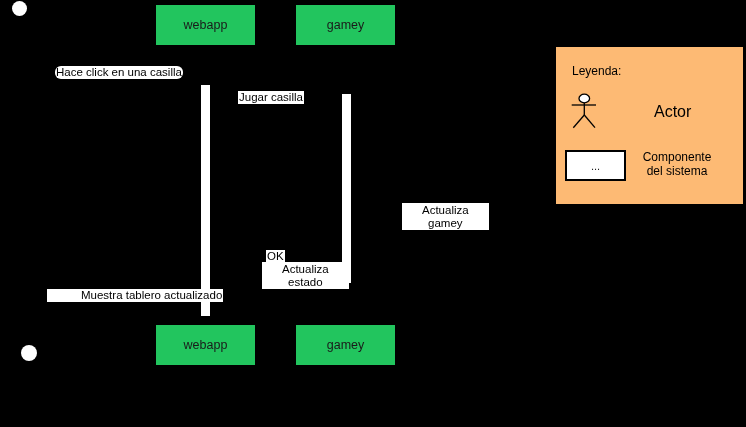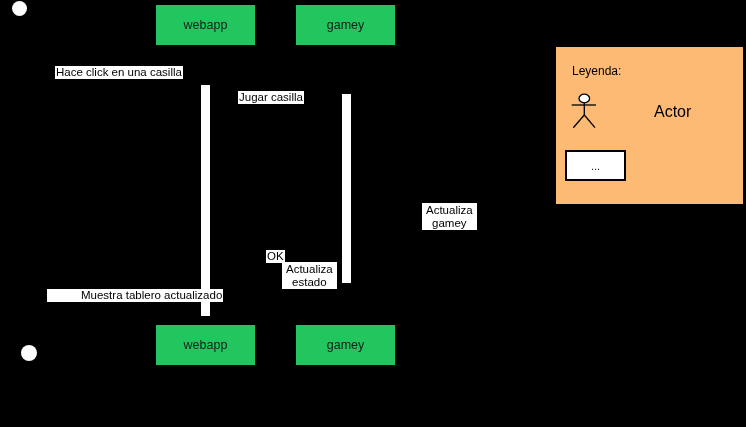--- a/index.html
+++ b/index.html
@@ -37,22 +37,21 @@
     background: #ffffff;
     color: #000000;
     font-size: 11.5px;
     line-height: 13px;
     white-space: nowrap;
     padding: 0 1px;
   }
   .msg-chip.two-line {
     text-align: center;
     line-height: 12.5px;
-    padding: 1px 4px;
-    margin-left: 20px;
+    padding: 1px 20px;
   }
   .msg-chip.two-line span { display: block; }
   .legend {
     position: absolute;
     left: 555px;
     top: 46px;
     width: 189px;
     height: 159px;
     background: #fdba74;
     border: 1px solid #000000;
@@ -115,21 +114,21 @@
   <div class="participant-box" style="left:156px; top:5px;">
     <span>webapp</span>
   </div>
   <div class="participant-box" style="left:296px; top:5px;">
     <span>gamey</span>
   </div>
 
   <div class="activation-bar" style="left:201px; top:85px; height:231px;"></div>
   <div class="activation-bar" style="left:342px; top:94px; height:189px;"></div>
 
-  <div class="msg-chip" style="left:55px; top:66px;">Hace click en una casilla</div>
+  <div class="msg-chip" style="left:55px; top:66px;border-radius:6px;">Hace click en una casilla</div>
 
   <div class="msg-chip" style="left:238px; top:91px;">Jugar casilla</div>
 
   <div class="msg-chip two-line" style="left:402px; top:203px;">
     <span>Actualiza</span>
     <span>gamey</span>
   </div>
 
   <div class="msg-chip" style="left:266px; top:250px;">OK</div>
 
@@ -155,15 +154,19 @@
       <line x1="14.3" y1="11.8" x2="14.3" y2="24" stroke="#000000" stroke-width="1.3"></line>
       <line x1="1.7" y1="14" x2="26" y2="14" stroke="#000000" stroke-width="1.3"></line>
       <line x1="14.3" y1="24" x2="3.3" y2="36.7" stroke="#000000" stroke-width="1.3"></line>
       <line x1="14.3" y1="24" x2="25" y2="36.7" stroke="#000000" stroke-width="1.3"></line>
     </svg>
     <div class="legend-actor-label">Actor</div>
 
     <div class="legend-component-box">
       <span>...</span>
     </div>
+    <div class="legend-component-label">
+      <span>Componente</span>
+      <span>del sistema</span>
+    </div>
   </div>
 
 </div>
 
 </body></html>

